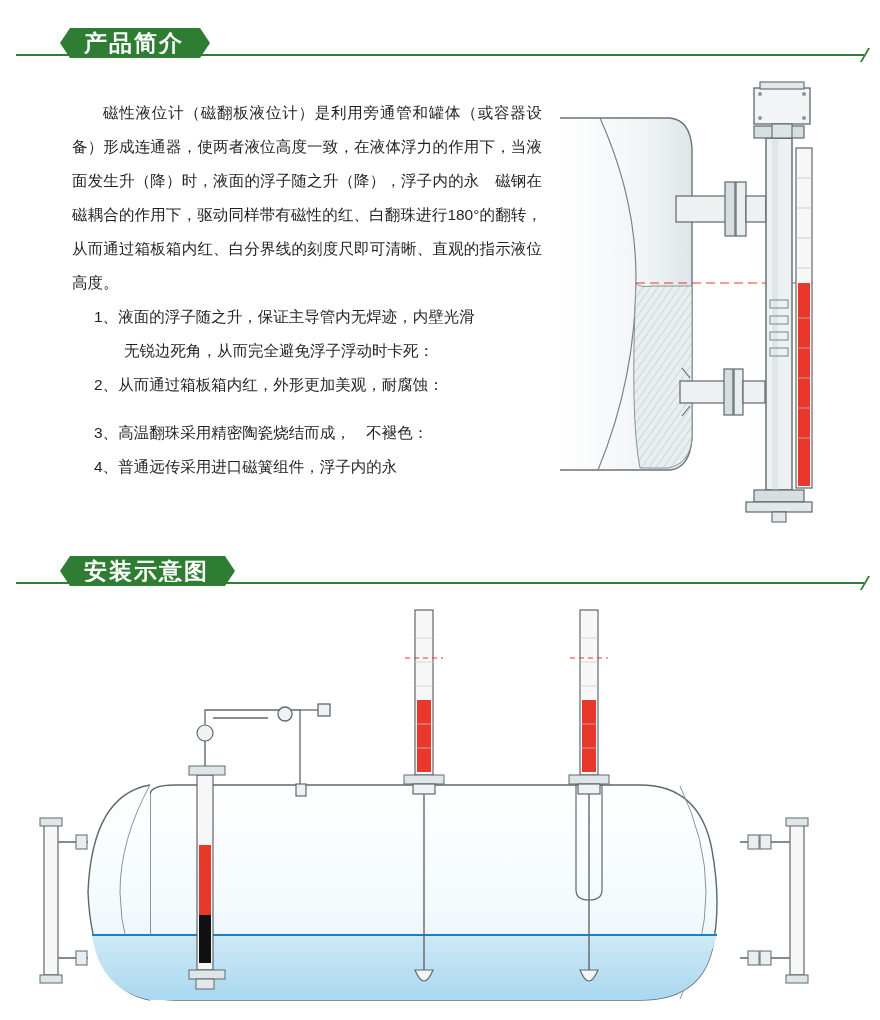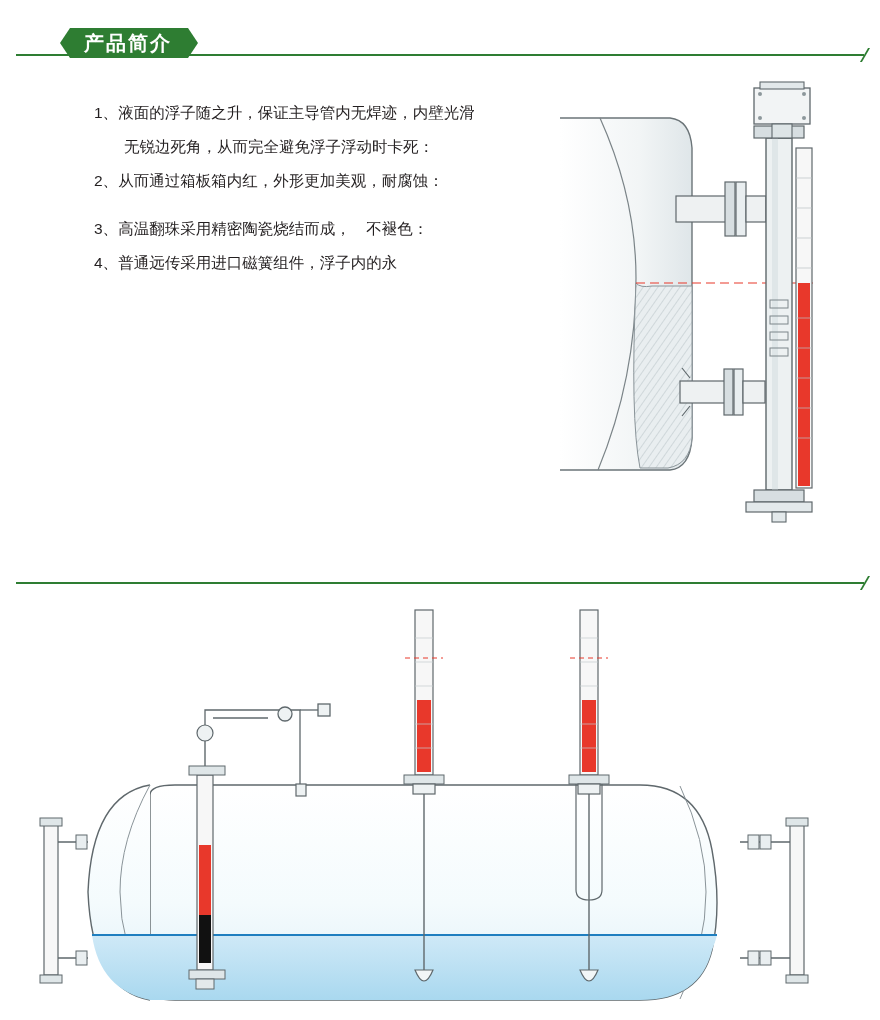--- a/index.html
+++ b/index.html
@@ -41,21 +41,21 @@
     border-right: 2px solid #2e7d32;
     transform: skewX(-30deg);
   }
   .tag {
     position: absolute;
     left: 70px;
     top: 18px;
     height: 30px;
     background: #2e7d32;
     color: #ffffff;
-    font-size: 20px;
+    font-size: 23px;
     font-weight: bold;
     letter-spacing: 2px;
     line-height: 30px;
     padding: 0 16px 0 14px;
     white-space: nowrap;
   }
   .tag:before {
     content: "";
     position: absolute;
     left: -10px;
@@ -126,20 +126,21 @@
 </style>
 </head>
 <body>
 
 <div class="section-head" id="head-intro">
   <div class="tag">产品简介</div>
   <div class="rule"></div>
 </div>
 
 <div class="copy">
+  <p class="indent">磁性液位计（磁翻板液位计）是利用旁通管和罐体（或容器设备）形成连通器，使两者液位高度一致，在液体浮力的作用下，当液面发生升（降）时，液面的浮子随之升（降），浮子内的永　磁钢在磁耦合的作用下，驱动同样带有磁性的红、白翻珠进行180°的翻转，从而通过箱板箱内红、白分界线的刻度尺即可清晰、直观的指示液位高度。</p>
   <p class="list-item">
     <span>1、</span><span>液面的浮子随之升，保证主导管内无焊迹，内壁光滑</span>
     <span class="sub">无锐边死角，从而完全避免浮子浮动时卡死：</span>
   </p>
   <p class="list-item">
     <span>2、</span><span>从而通过箱板箱内红，外形更加美观，耐腐蚀：</span>
   </p>
   <div class="gap"></div>
   <p class="list-item">
     <span>3、</span><span>高温翻珠采用精密陶瓷烧结而成，　不褪色：</span>
@@ -227,20 +228,21 @@
     <rect x="230" y="254" width="18" height="8"></rect>
     <rect x="230" y="270" width="18" height="8"></rect>
   </g>
 
   <g>
     <rect x="232" y="434" width="14" height="10" fill="#e3e9eb" stroke="#5f686c" stroke-width="1.1"></rect>
   </g>
 </svg>
 
 <div class="section-head" id="head-install">
+  <div class="tag">安装示意图</div>
   <div class="rule"></div>
 </div>
 
 <svg class="fig" id="fig-install" viewBox="0 0 880 430">
   <defs>
     <linearGradient id="vesselFill" x1="0" y1="0" x2="0" y2="1">
       <stop offset="0%" stop-color="#ffffff"></stop>
       <stop offset="55%" stop-color="#f4fbfd"></stop>
       <stop offset="100%" stop-color="#dff0f8"></stop>
     </linearGradient>

